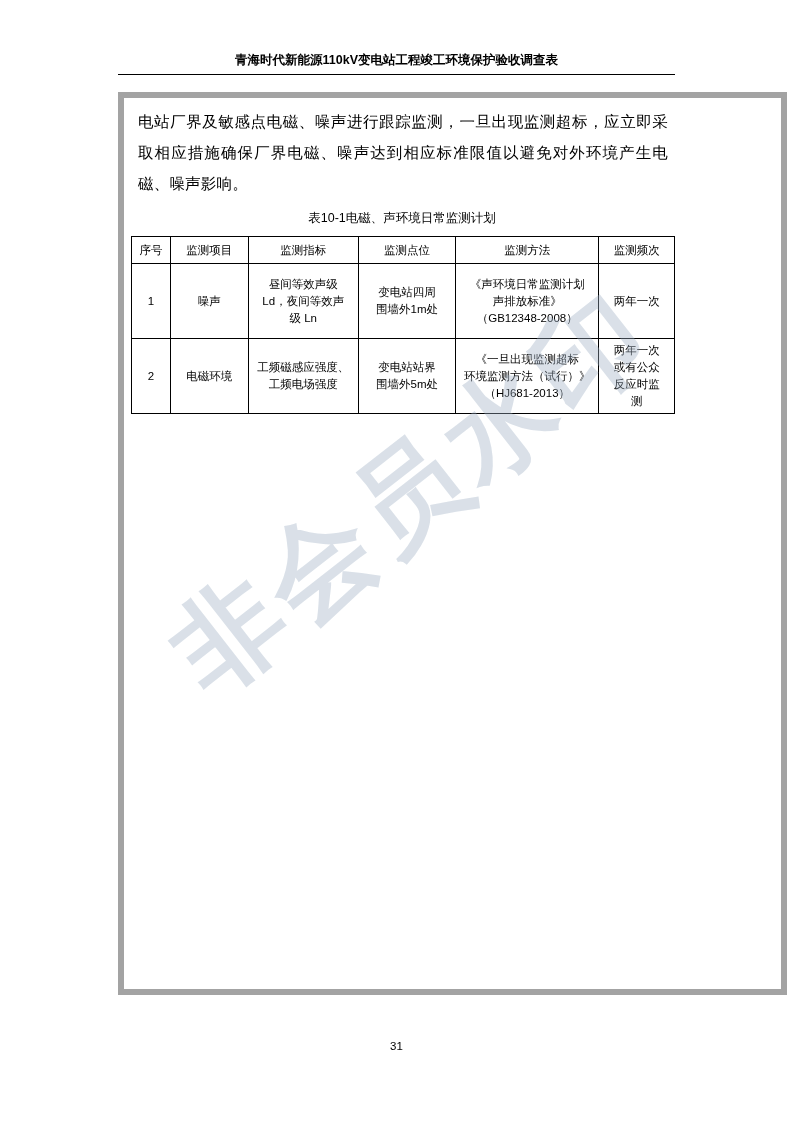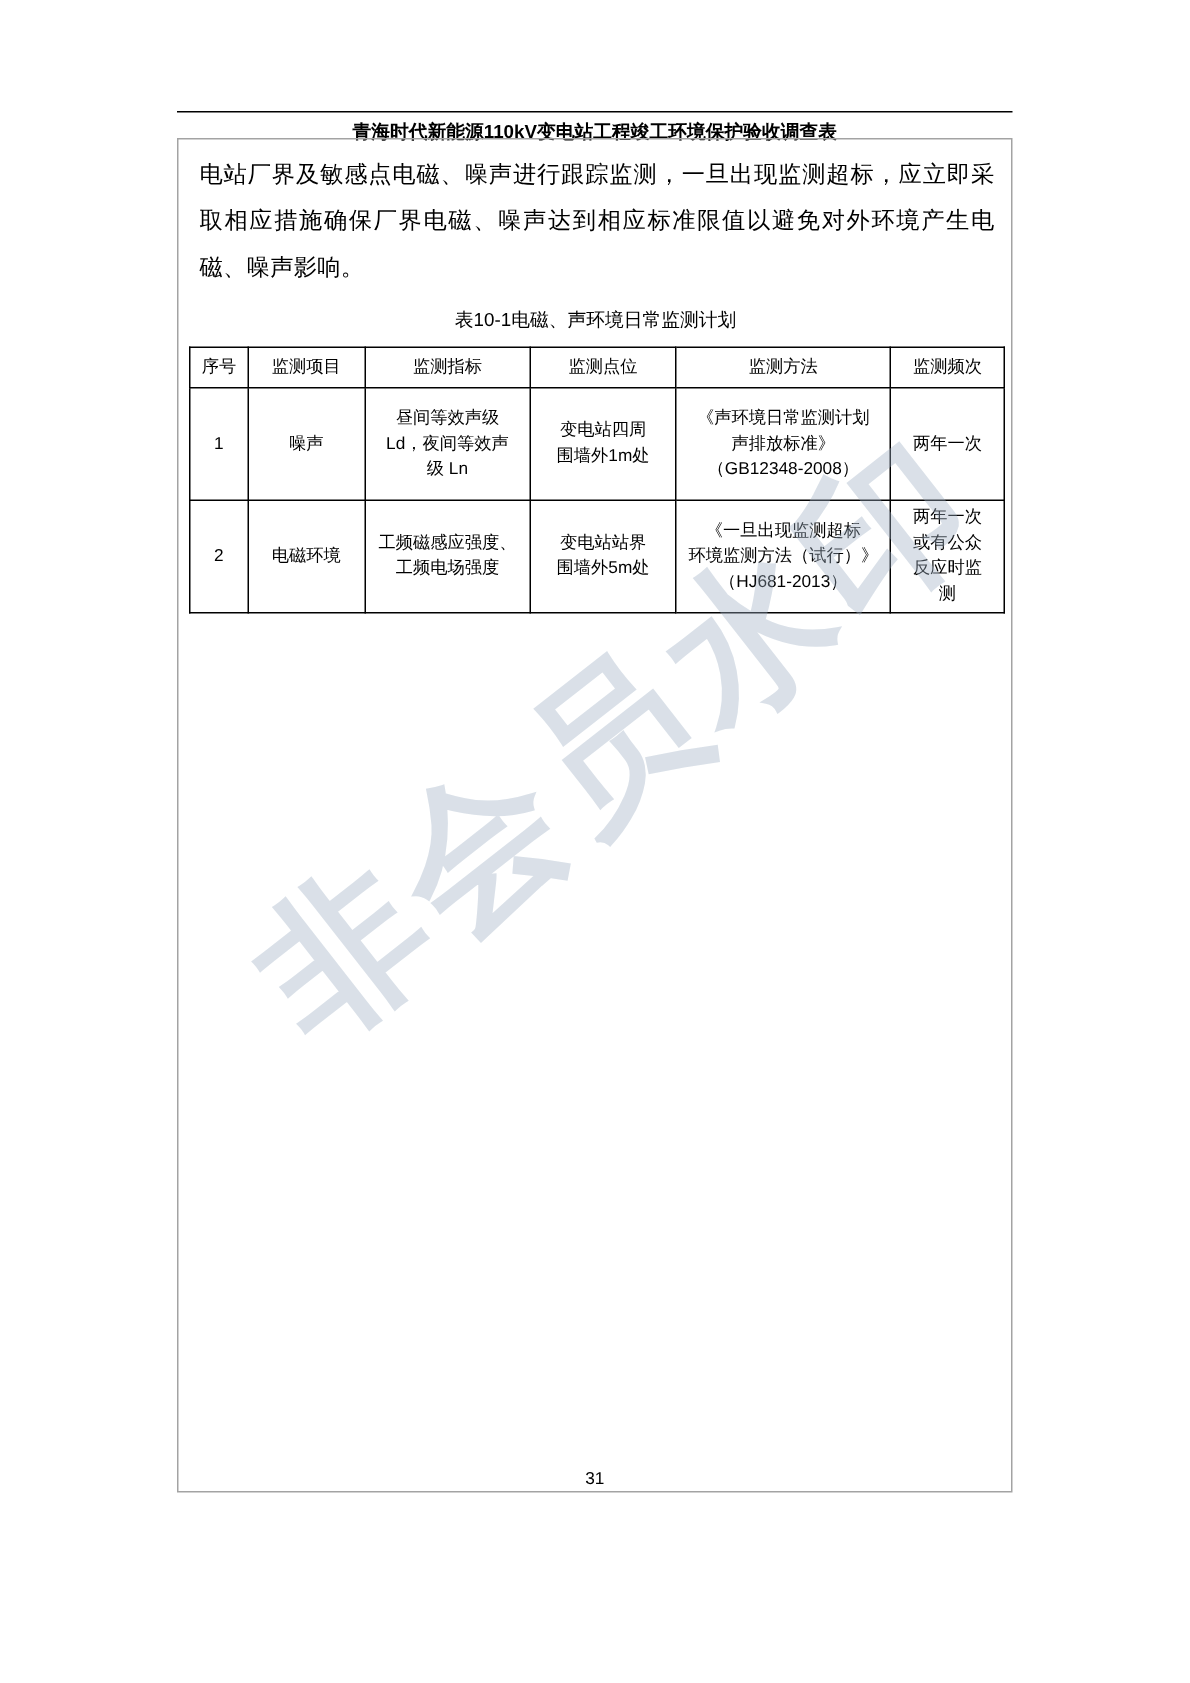--- a/index.html
+++ b/index.html
@@ -29,39 +29,38 @@
     top: 52px;
     width: 557px;
     text-align: center;
   }
   .header-title {
     font-family: "Liberation Sans", "DejaVu Sans", sans-serif;
     font-size: 12.5px;
     font-weight: bold;
     letter-spacing: 0px;
     white-space: nowrap;
-    margin-top: 28px;
   }
   .header-rule {
     position: absolute;
     left: 118px;
     top: 74px;
     width: 557px;
     height: 0;
     border-top: 1px solid #000;
   }
 
   
   .frame {
     position: absolute;
     left: 118px;
     top: 92px;
-    width: 557px;
+    width: 669px;
     height: 903px;
-    border: 1px solid #a3a3a3;
+    border: 6px solid #a3a3a3;
     box-sizing: border-box;
   }
 
   .body-text {
     position: absolute;
     left: 14px;
     top: 8px;
     width: 530px;
     font-size: 15.5px;
     line-height: 31px;
@@ -138,21 +137,21 @@
     transform: rotate(-38deg);
     transform-origin: center center;
     letter-spacing: 6px;
     white-space: nowrap;
   }
 
   
   .footer {
     position: absolute;
     left: 0;
-    top: 980px;
+    top: 1040px;
     width: 793px;
     text-align: center;
     font-family: "Liberation Sans", "DejaVu Sans", sans-serif;
     font-size: 11.5px;
   }
 </style>
 </head>
 <body>
 
 <div class="page">

